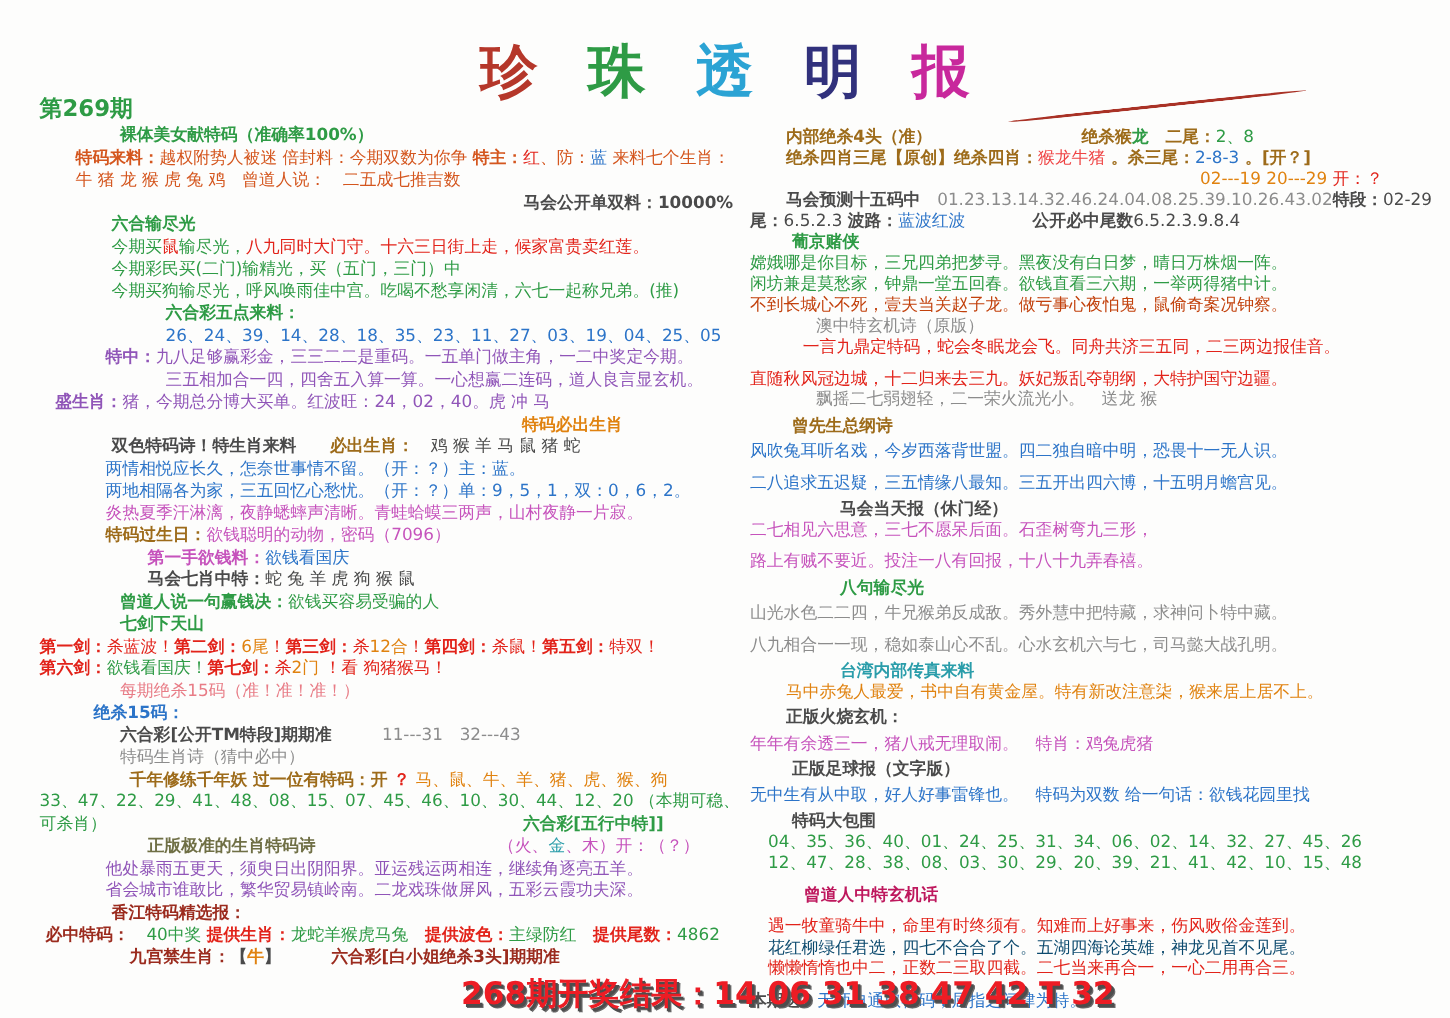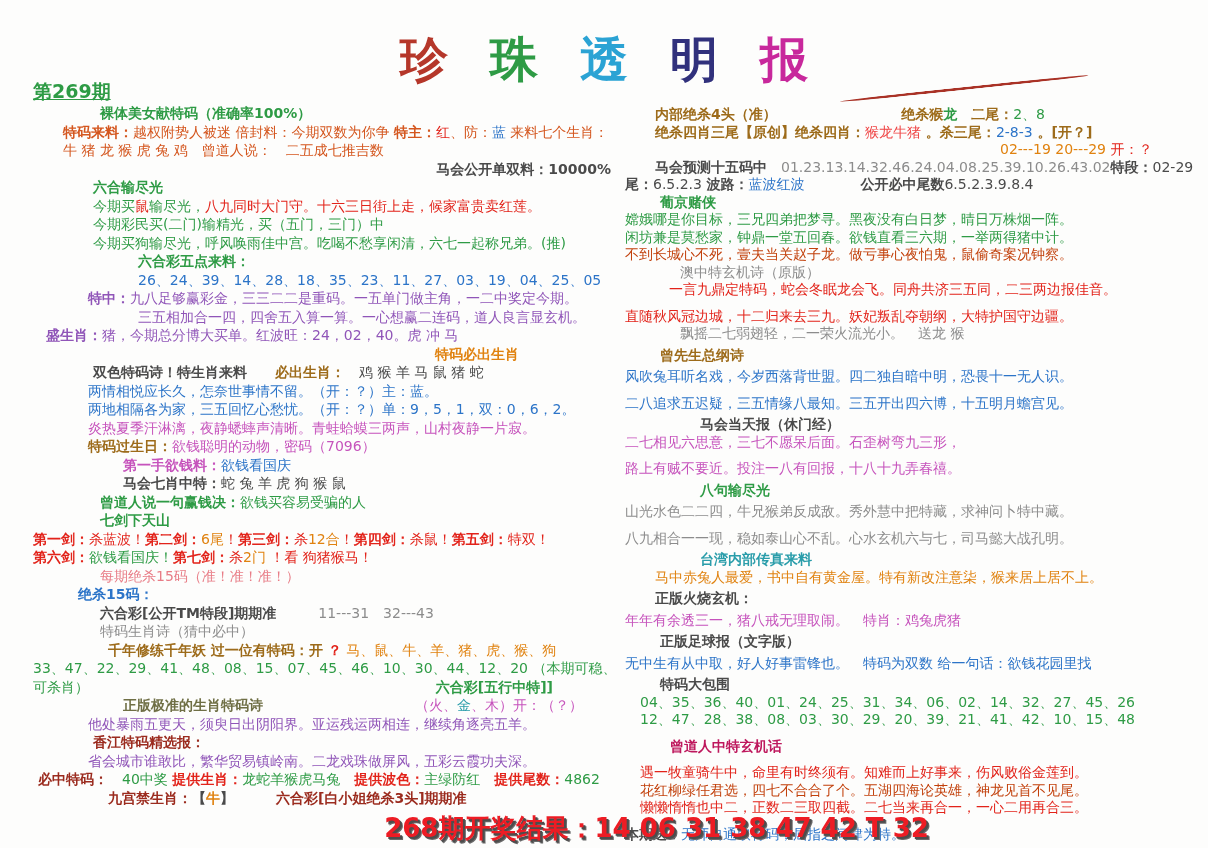--- a/index.html
+++ b/index.html
@@ -40,21 +40,21 @@
     padding-left:105px;font-size:26px;font-weight:bold;color:#ed1c24;
     text-shadow:2px 2px 0 #4d4d4d,3px 3px 0 #6a6a6a;white-space:nowrap;
   }
 </style>
 </head>
 <body>
 
 <div class="page-title"><span style="color: rgb(181, 55, 42);">珍</span><span style="color: rgb(46, 155, 69);">珠</span><span style="color: rgb(43, 163, 212);">透</span><span style="color: rgb(49, 49, 124);">明</span><span style="color: rgb(200, 40, 156);">报</span></div>
 <div class="red-stroke"></div>
 <div class="col col-left">
-    <div class="line issue"><span class="b" style="color: rgb(46, 155, 69); text-decoration: underline;">第269期</span></div>
+    <div class="line issue"><span class="b" style="color: rgb(46, 155, 69);">第269期</span></div>
     <div class="line m67"><span class="b" style="color: rgb(46, 155, 69);">裸体美女献特码（准确率100%）</span></div>
     <div class="line m30"><span class="b" style="color: rgb(212, 86, 30);">特码来料：</span><span style="color: rgb(212, 86, 30);">越权附势人被迷 倍封料：</span><span style="color: rgb(212, 86, 30);">今期双数为你争 </span><span class="b" style="color: rgb(212, 86, 30);">特主：</span><span style="color: rgb(226, 35, 26);">红</span><span style="color: rgb(212, 86, 30);">、防：</span><span style="color: rgb(44, 116, 200);">蓝</span><span style="color: rgb(212, 86, 30);"> 来料七个生肖：</span></div>
     <div class="line m30"><span style="color: rgb(212, 86, 30);">牛 猪 龙 猴 虎 兔 鸡　曾道人说：　二五成七推吉数</span></div>
     <div class="line right"><span class="b" style="color: rgb(74, 74, 74);">马会公开单双料：10000%</span></div>
     <div class="line m60"><span class="b" style="color: rgb(46, 155, 69);">六合输尽光</span></div>
     <div class="line m60"><span style="color: rgb(46, 155, 69);">今期买</span><span style="color: rgb(226, 35, 26);">鼠</span><span style="color: rgb(46, 155, 69);">输尽光，</span><span style="color: rgb(226, 35, 26);">八九同时大门守。十六三日街上走，候家富贵卖红莲。</span></div>
     <div class="line m60"><span style="color: rgb(46, 155, 69);">今期彩民买(二门)输精光，买（五门，三门）中</span></div>
     <div class="line m60"><span style="color: rgb(46, 155, 69);">今期买狗输尽光，呼风唤雨佳中宫。吃喝不愁享闲清，六七一起称兄弟。(推)</span></div>
     <div class="line m105"><span class="b" style="color: rgb(46, 155, 69);">六合彩五点来料：</span></div>
     <div class="line m105"><span style="color: rgb(44, 116, 200);">26、24、39、14、28、18、35、23、11、27、03、19、04、25、05</span></div>
@@ -85,22 +85,22 @@
       <span class="b" style="color: rgb(46, 155, 69);">六合彩[五行中特]]</span>
     </div>
     <div class="line flex m90 w460">
       <span class="b" style="color: rgb(111, 111, 69);">正版极准的生肖特码诗</span>
       <span class="sp"></span>
       <span style="color: rgb(198, 83, 188);">（火、</span>
       <span style="color: rgb(42, 157, 170);">金</span>
       <span style="color: rgb(198, 83, 188);">、木）开：（？）</span>
     </div>
     <div class="line m55"><span style="color: rgb(144, 85, 184);">他处暴雨五更天，须臾日出阴阳界。亚运残运两相连，继续角逐亮五羊。</span></div>
+    <div class="line m55"><span style="color: rgb(144, 85, 184);">省会城市谁敢比，繁华贸易镇岭南。二龙戏珠做屏风，五彩云霞功夫深。</span></div>
     <div class="line m60"><span class="b" style="color: rgb(155, 43, 30);">香江特码精选报：</span></div>
-    <div class="line m55"><span style="color: rgb(144, 85, 184);">省会城市谁敢比，繁华贸易镇岭南。二龙戏珠做屏风，五彩云霞功夫深。</span></div>
     <div class="line m5"><span class="b" style="color: rgb(155, 43, 30);">必中特码：</span><span style="color: rgb(46, 155, 69);">　40中奖 </span><span class="b" style="color: rgb(226, 35, 26);">提供生肖：</span><span style="color: rgb(46, 155, 69);">龙蛇羊猴虎马兔</span><span class="b" style="color: rgb(226, 35, 26);">　提供波色：</span><span style="color: rgb(46, 155, 69);">主绿防红</span><span class="b" style="color: rgb(226, 35, 26);">　提供尾数：</span><span style="color: rgb(46, 155, 69);">4862</span></div>
     <div class="line m75"><span class="b" style="color: rgb(155, 43, 30);">九宫禁生肖：</span><span class="b" style="color: rgb(74, 74, 74);">【</span><span class="b" style="color: rgb(224, 130, 15);">牛</span><span class="b" style="color: rgb(74, 74, 74);">】</span><span class="b" style="color: rgb(155, 43, 30);">　　　六合彩[白小姐绝杀3头]期期准</span></div>
   </div>
 <div class="col col-right">
     <div class="line flex m30 w390">
       <span class="b" style="color: rgb(157, 107, 26);">内部绝杀4头（准）</span>
       <span class="sp"></span>
       <span class="b" style="color: rgb(157, 107, 26);">绝杀猴</span>
       <span class="b" style="color: rgb(46, 155, 69);"> 龙</span>
       <span class="b" style="color: rgb(157, 107, 26);">　二尾：</span>
@@ -137,17 +137,17 @@
     <div class="line m30"><span style="color: rgb(224, 130, 15);">马中赤兔人最爱，书中自有黄金屋。特有新改注意柒，猴来居上居不上。</span></div>
     <div class="line m30 gs"><span class="b" style="color: rgb(74, 74, 74);">正版火烧玄机：</span></div>
     <div class="line gs"><span style="color: rgb(198, 83, 188);">年年有余透三一，猪八戒无理取闹。　特肖：鸡兔虎猪</span></div>
     <div class="line m35 gs"><span class="b" style="color: rgb(74, 74, 74);">正版足球报（文字版）</span></div>
     <div class="line gs"><span style="color: rgb(44, 116, 200);">无中生有从中取，好人好事雷锋也。　特码为双数 给一句话：欲钱花园里找</span></div>
     <div class="line m35 gs"><span class="b" style="color: rgb(74, 74, 74);">特码大包围</span></div>
     <div class="line m15"><span style="color: rgb(46, 155, 69);">04、35、36、40、01、24、25、31、34、06、02、14、32、27、45、26</span></div>
     <div class="line m15"><span style="color: rgb(46, 155, 69);">12、47、28、38、08、03、30、29、20、39、21、41、42、10、15、48</span></div>
     <div class="line m45 gt"><span class="b" style="color: #be185d;">曾道人中特玄机话</span></div>
     <div class="line m15 gt"><span style="color: rgb(226, 35, 26);">遇一牧童骑牛中，命里有时终须有。知难而上好事来，伤风败俗金莲到。</span></div>
-    <div class="line m15"><span style="color: #c2410c;">花红柳绿任君选，四七不合合了个。五湖四海论英雄，神龙见首不见尾。</span></div>
+    <div class="line m15"><span style="color: #0c4a6e;">花红柳绿任君选，四七不合合了个。五湖四海论英雄，神龙见首不见尾。</span></div>
     <div class="line m15"><span style="color: rgb(226, 35, 26);">懒懒惰惰也中二，正数二三取四截。二七当来再合一，一心二用再合三。</span></div>
     <div class="line gt"><span class="b" style="color: rgb(74, 74, 74);">本期送：</span><span style="color: rgb(44, 116, 200);">无师自通取特码，屈指之间肆为特。</span></div>
   </div>
 <div class="footer">268期开奖结果：14 06 31 38 47 42 T 32</div>
 
 </body></html>

